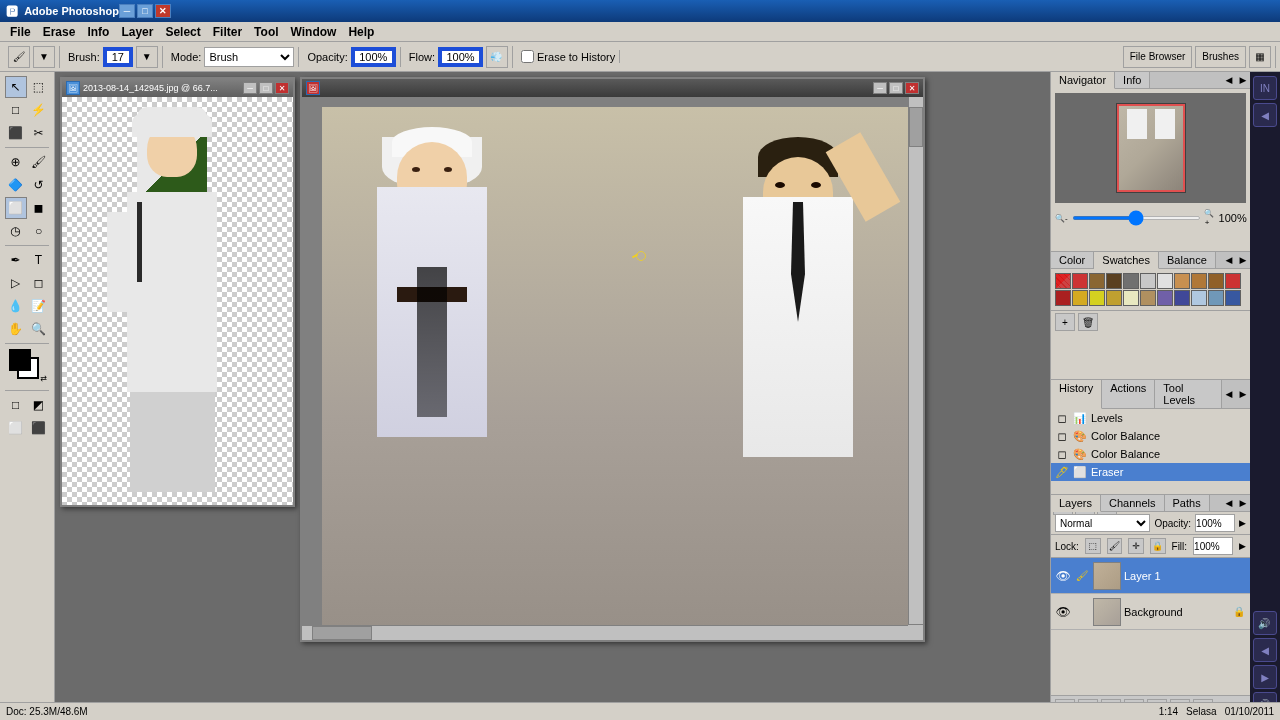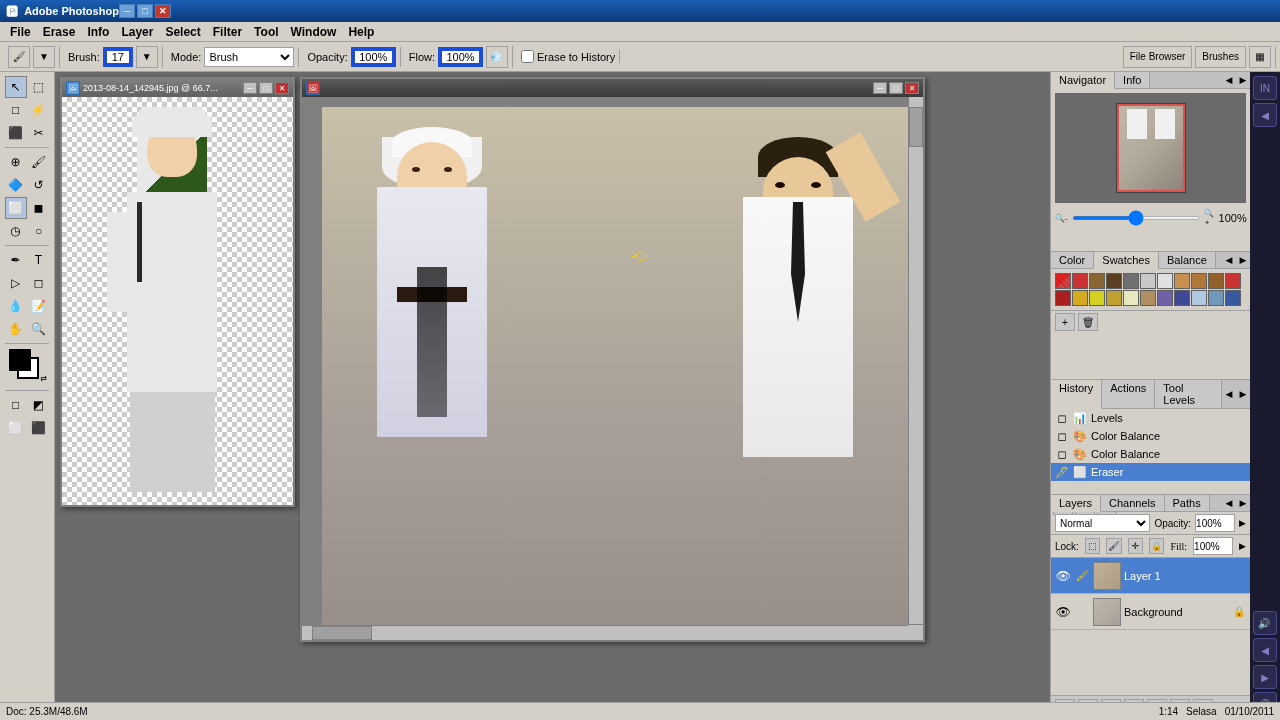--- a/index.html
+++ b/index.html
@@ -487,21 +487,21 @@
         <span class="opacity-label">Opacity:</span>
         <input class="opacity-input" value="100%" style="">
         <div style="font-size:9px;cursor:pointer;">▶</div>
       </div>
       <div class="lock-row">
         <span>Lock:</span>
         <div class="lock-icon">⬚</div>
         <div class="lock-icon">🖌</div>
         <div class="lock-icon">✛</div>
         <div class="lock-icon">🔒</div>
-        <span style="margin-left:auto;font-family:Liberation Serif, serif;">Fill:</span>
+        <span style="margin-left:auto;">Fill:</span>
         <input class="opacity-input" value="100%" style="">
         <div style="font-size:9px;cursor:pointer;">▶</div>
       </div>
       <div class="layers-list">
 
         <div class="layer-item active" style="background:#4a7fcf;">
           <div class="layer-eye" style="color:#fff;">👁</div>
           <div class="layer-brush" style="color:#ffcc00;">🖌</div>
           <div class="layer-thumb" style="background:linear-gradient(135deg,#f0f0f0,#e0e0e0);">
             <div style="width:100%;height:100%;background:linear-gradient(135deg,rgba(180,160,130,0.8),rgba(160,140,110,0.8));"></div>

